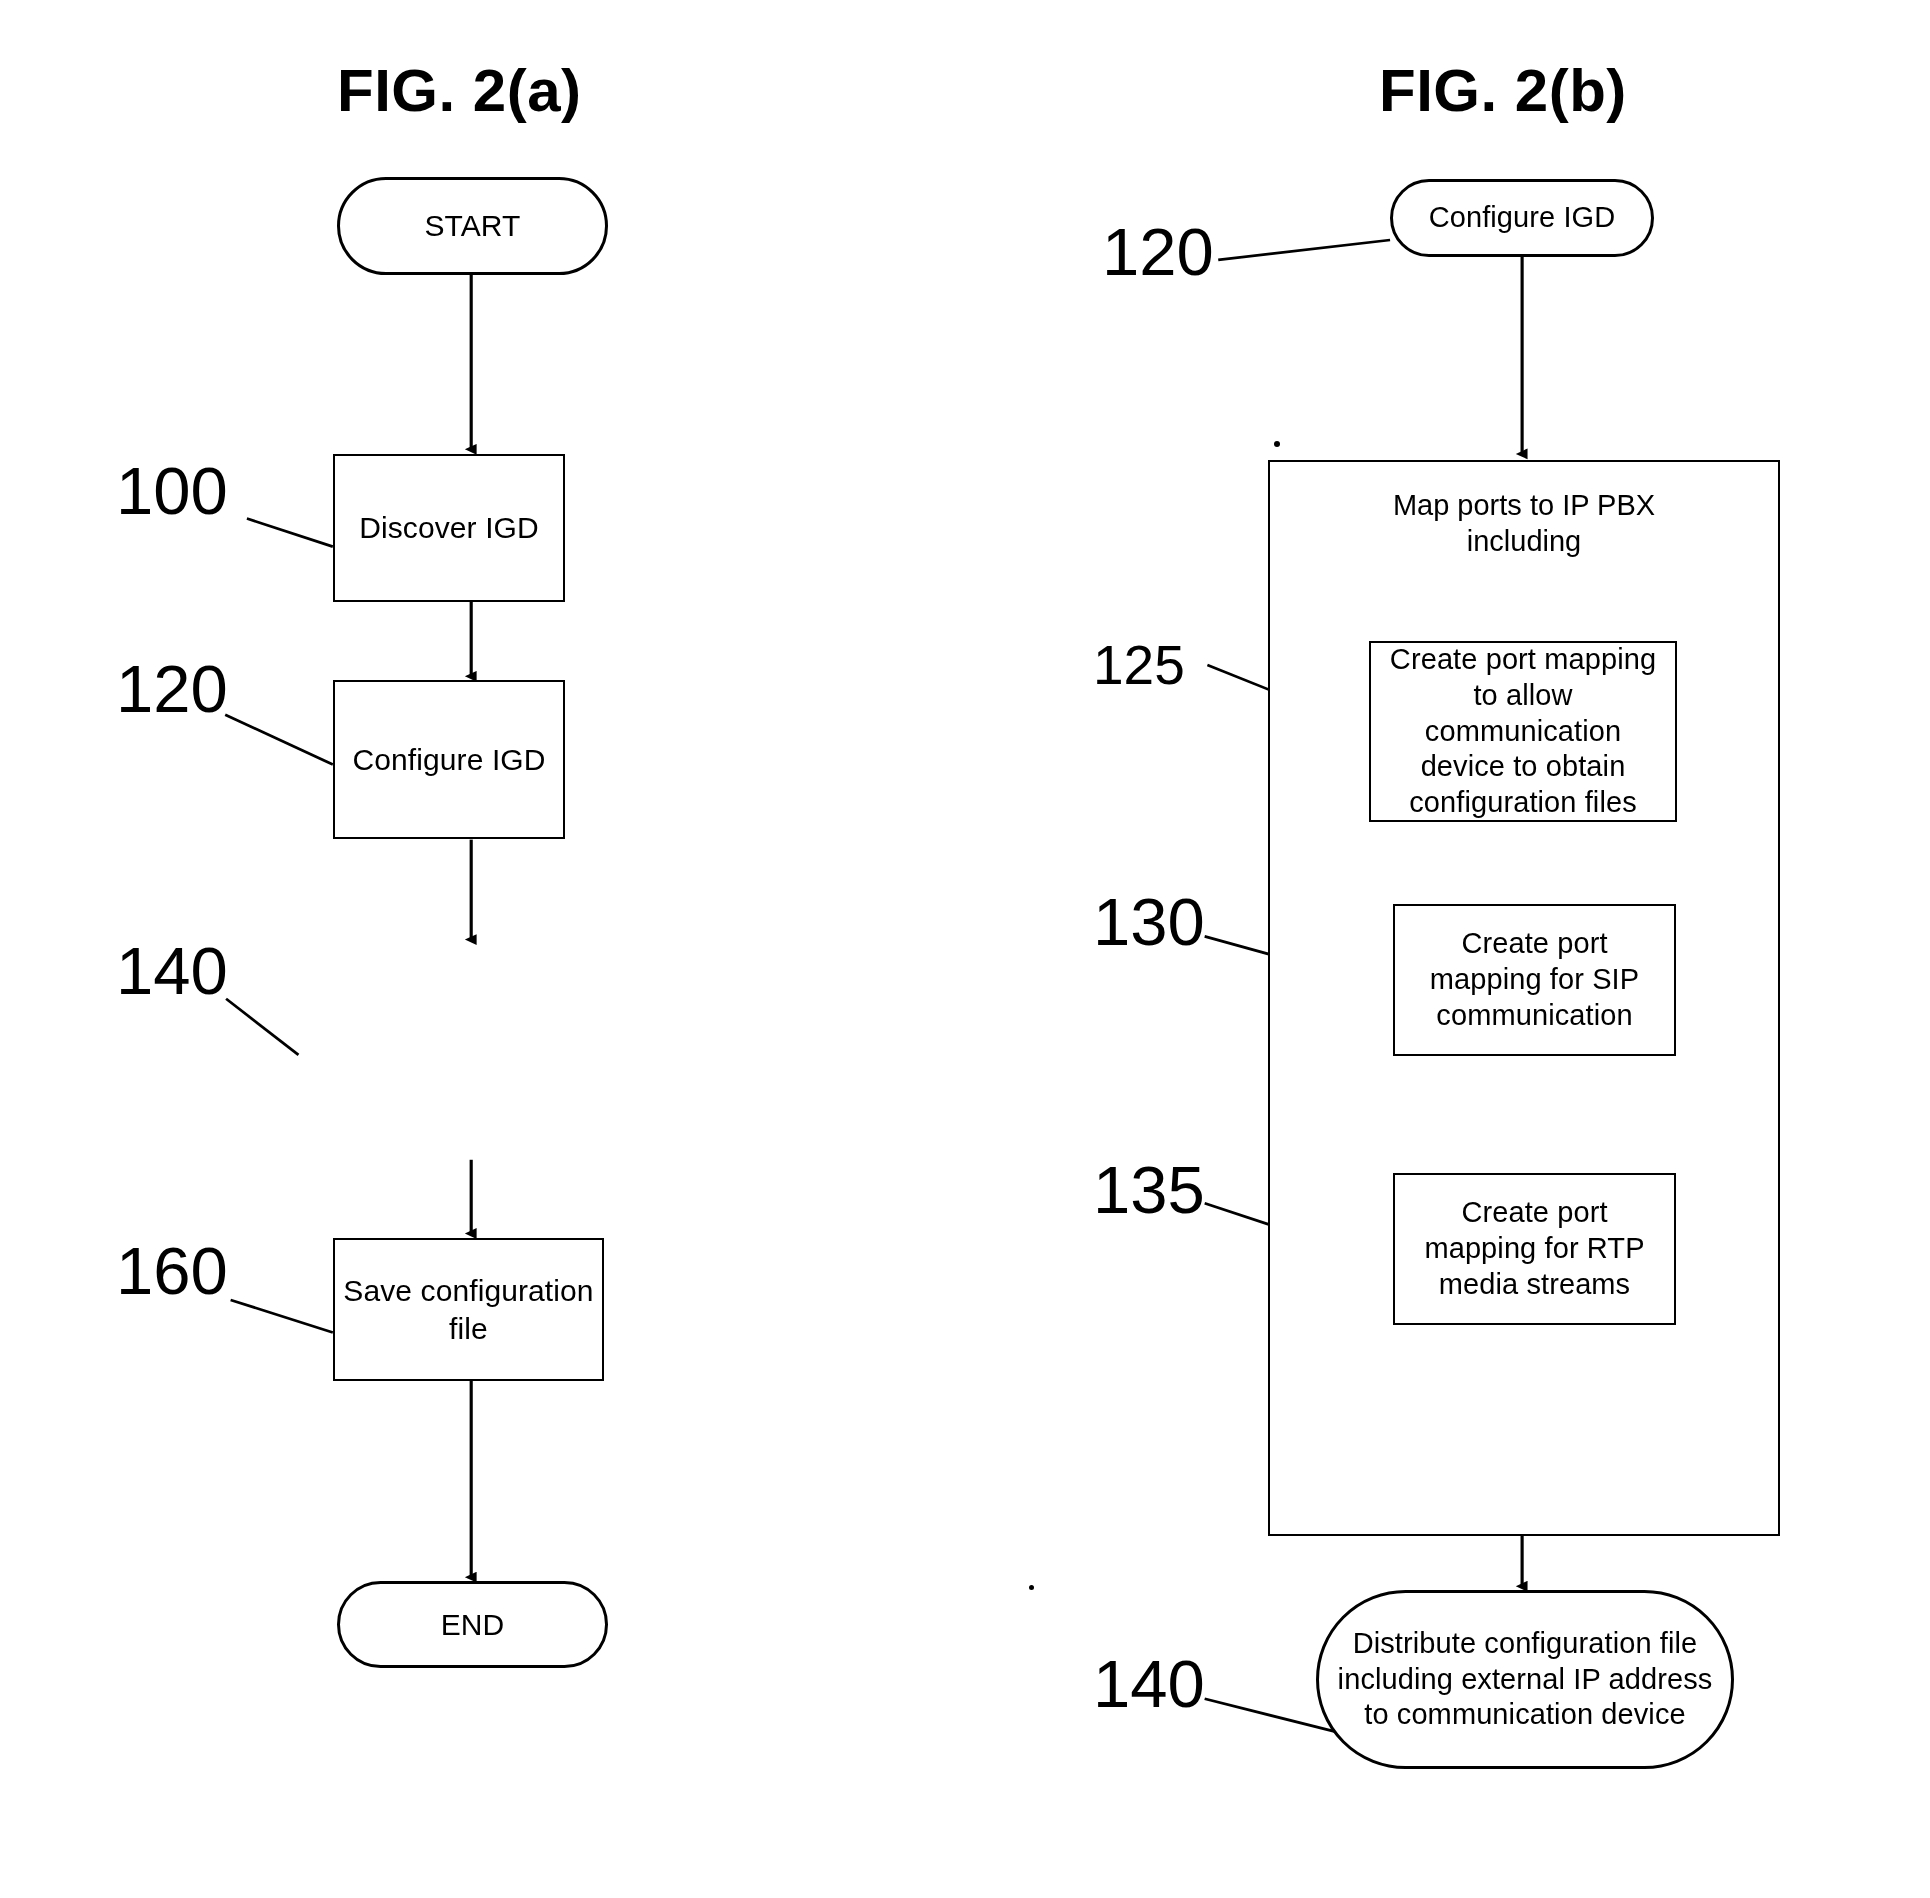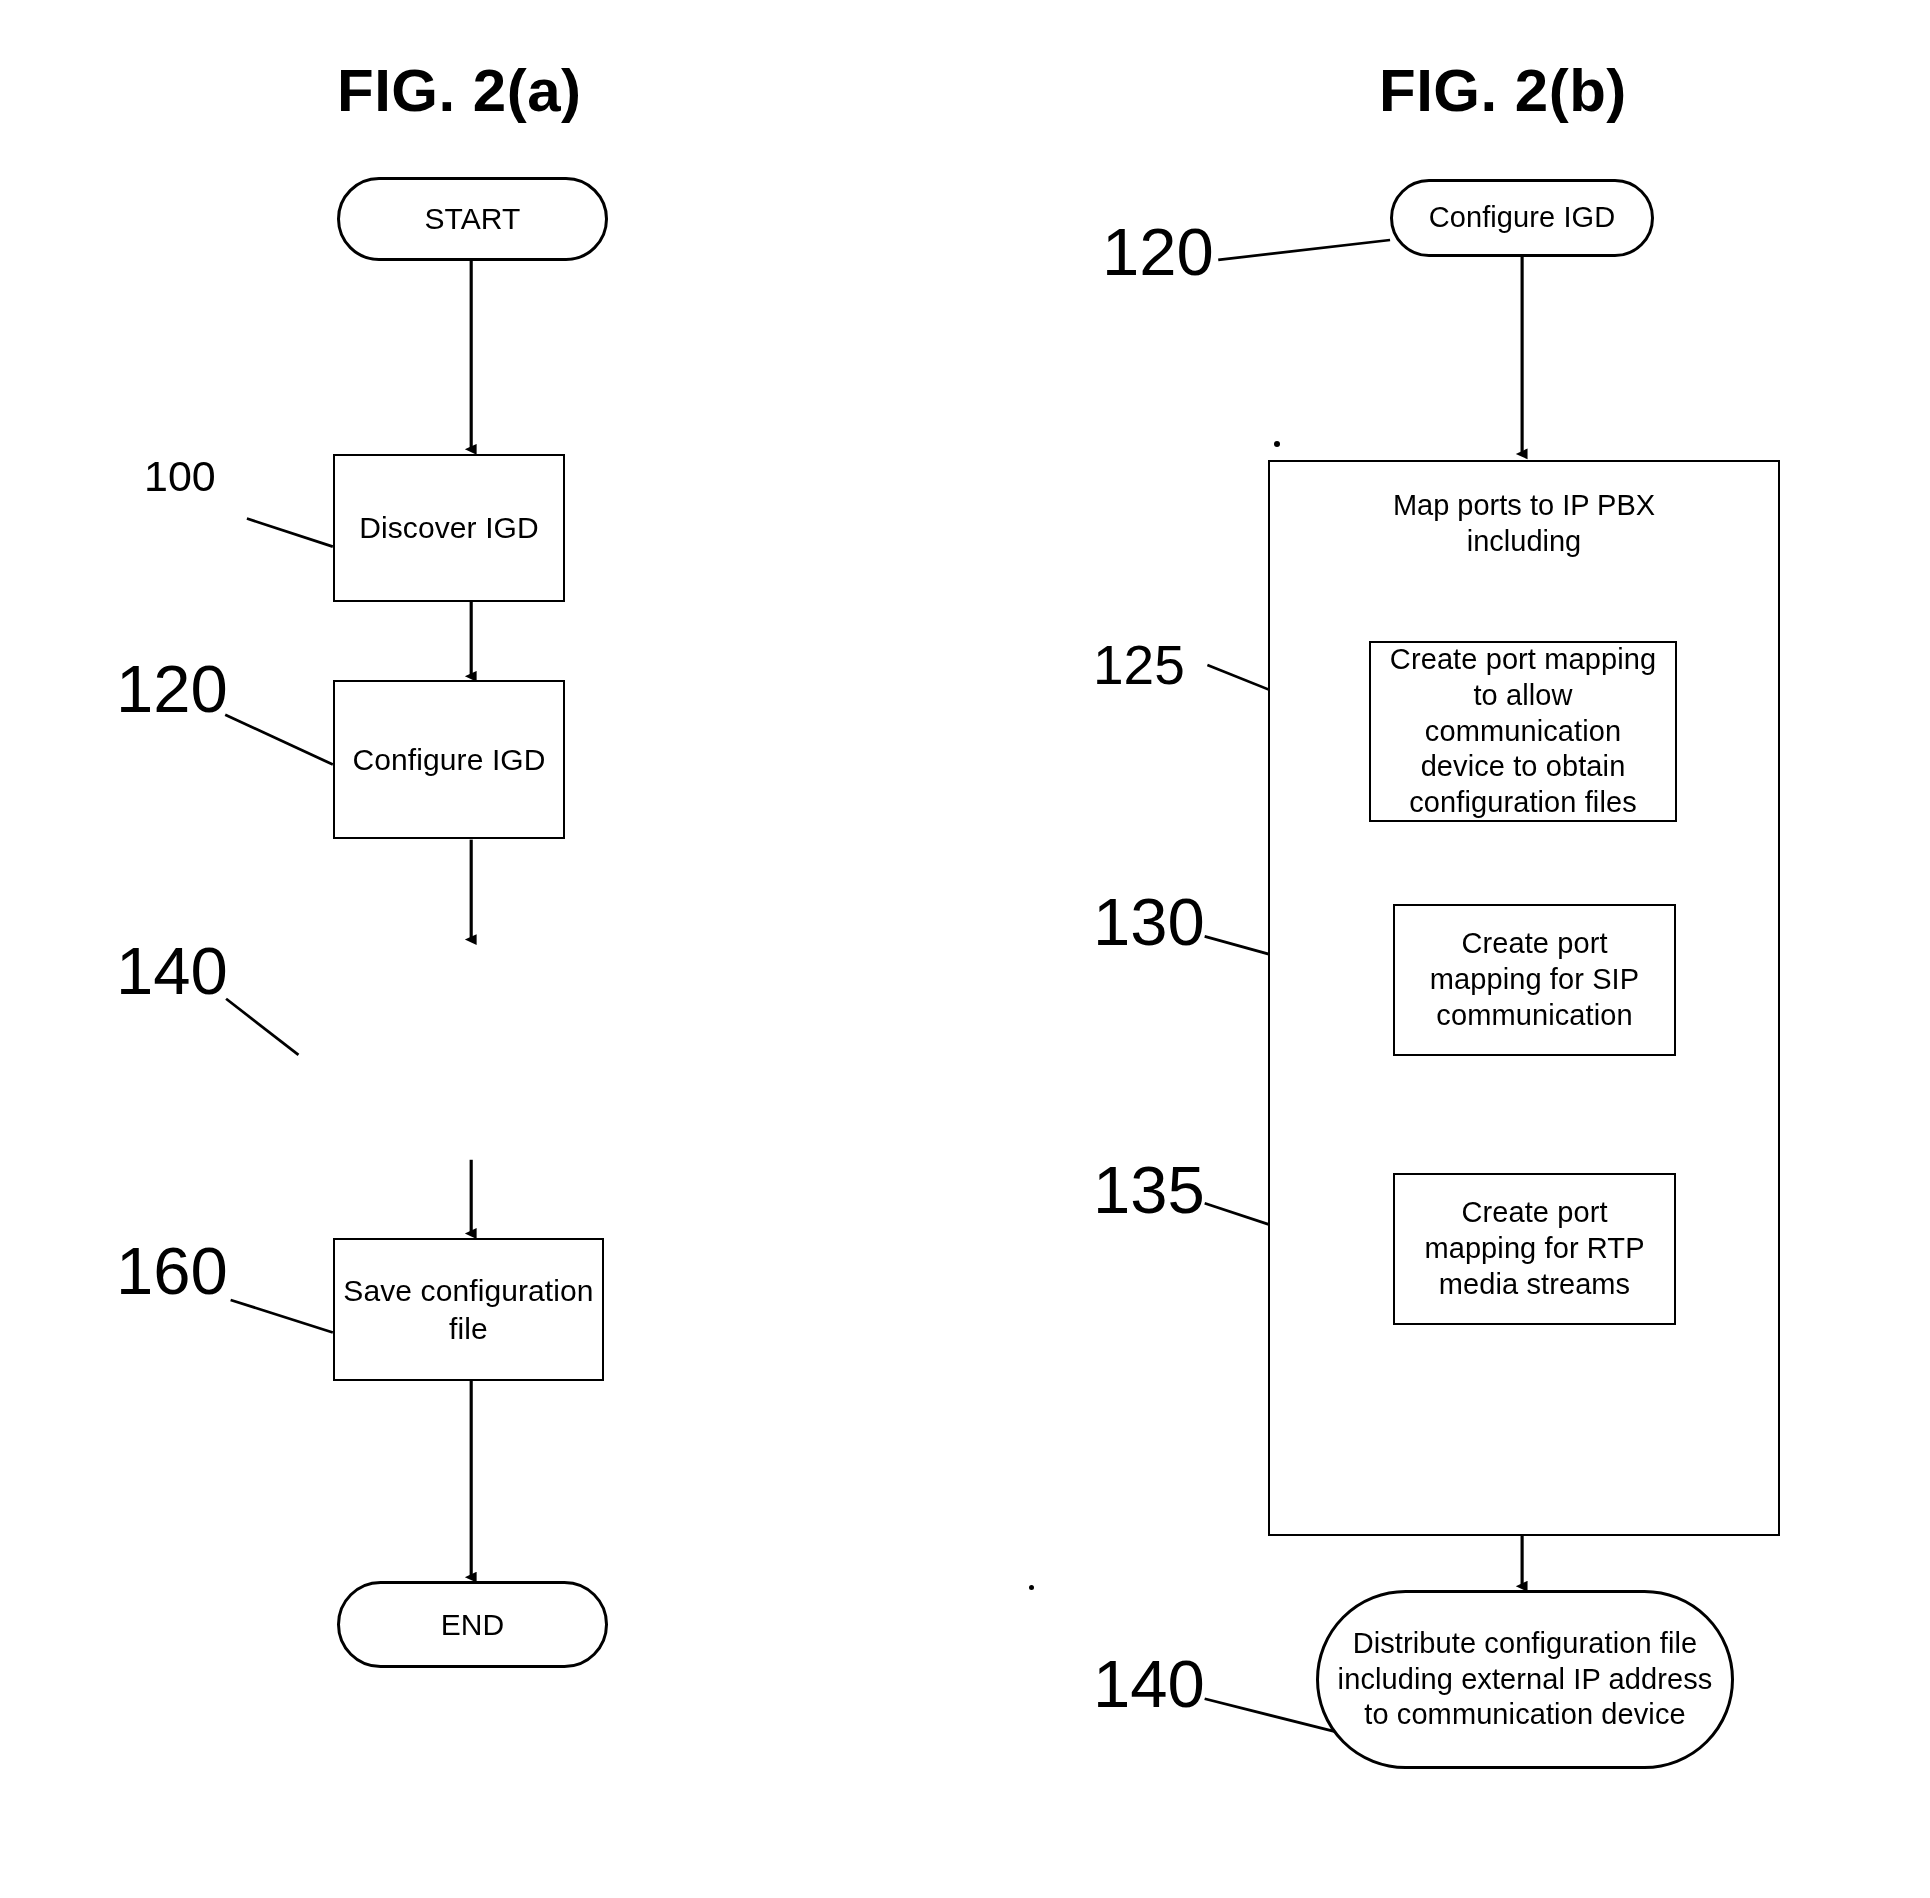--- a/index.html
+++ b/index.html
@@ -119,21 +119,21 @@
       <line x1="1347" y1="287" x2="1537" y2="265"></line>
       <line x1="1335" y1="735" x2="1513" y2="806"></line>
       <line x1="1332" y1="1035" x2="1513" y2="1085"></line>
       <line x1="1332" y1="1330" x2="1513" y2="1390"></line>
       <line x1="1332" y1="1878" x2="1495" y2="1919"></line>
     </g>
   </svg>
 
   <div class="fig-title" style="left:321px; top:56px; font-size:60px;margin-left:16px;">FIG. 2(a)</div>
 
-  <div class="node node-oval" style="left:337px; top:177px; width:271px; height:84px;">
+  <div class="node node-oval" style="left:337px; top:177px; width:271px; height:98px;">
     <span class="node-text" style="font-size:30px;">START</span>
   </div>
 
   <div class="node node-rect" style="left:333px; top:454px; width:232px; height:148px;">
     <span class="node-text" style="font-size:30px;">Discover IGD</span>
   </div>
 
   <div class="node node-rect" style="left:333px; top:680px; width:232px; height:159px;">
     <span class="node-text" style="font-size:30px;">Configure IGD</span>
   </div>
@@ -141,21 +141,21 @@
 
   <div class="node node-rect" style="left:333px; top:1238px; width:271px; height:143px;">
     <span class="node-text" style="font-size:30px;">Save configuration
 file</span>
   </div>
 
   <div class="node node-oval" style="left:337px; top:1581px; width:271px; height:87px;">
     <span class="node-text" style="font-size:30px;">END</span>
   </div>
 
-  <div class="ref-num" style="left:116px; top:452px; font-size:43px;margin-left:28px;">100</div>
+  <div class="ref-num" style="left:116px; top:452px; font-size:67px;">100</div>
   <div class="ref-num" style="left:116px; top:650px; font-size:67px;">120</div>
   <div class="ref-num" style="left:116px; top:932px; font-size:67px;">140</div>
   <div class="ref-num" style="left:116px; top:1232px; font-size:67px;">160</div>
 
   <div class="fig-title" style="left:1379px; top:56px; font-size:60px;">FIG. 2(b)</div>
 
   <div class="node node-oval" style="left:1390px; top:179px; width:264px; height:78px;">
     <span class="node-text" style="font-size:29px;">Configure IGD</span>
   </div>
 

